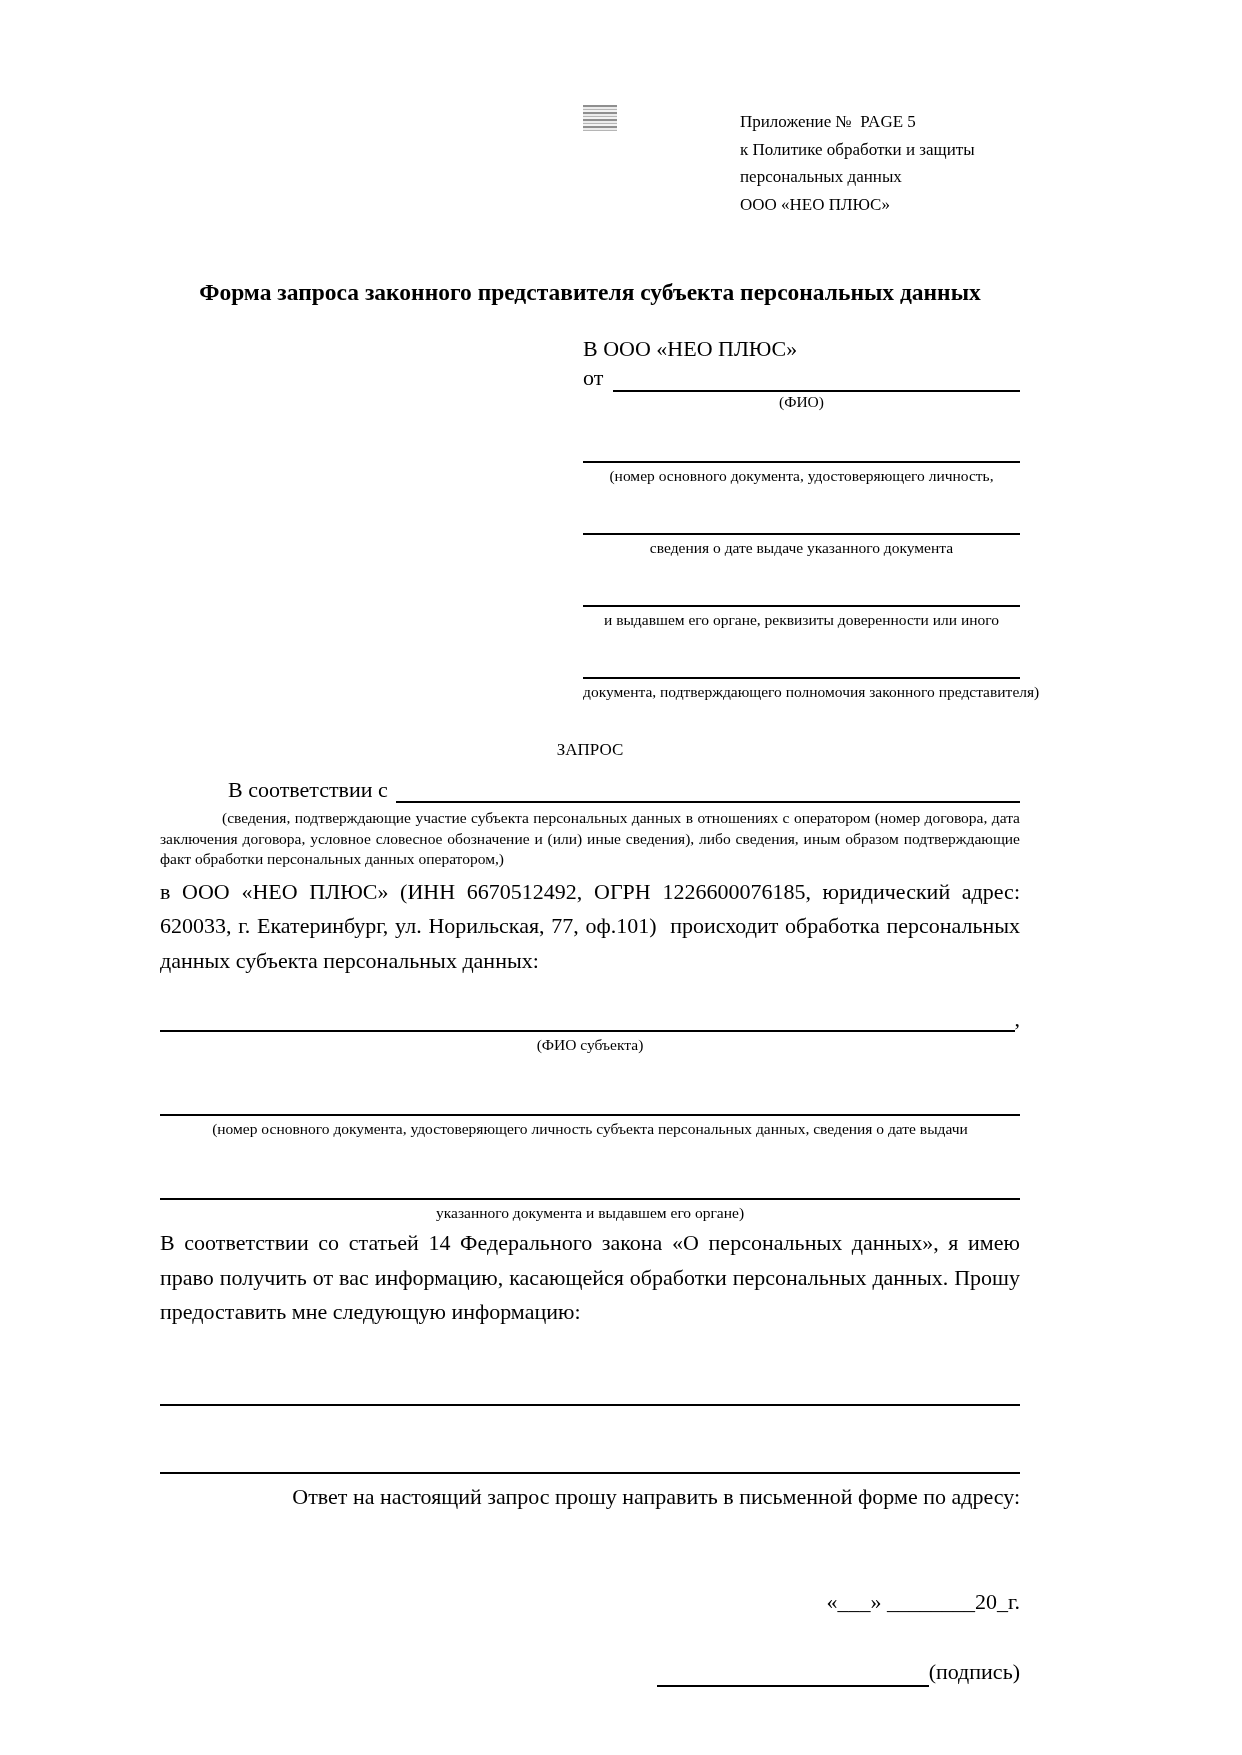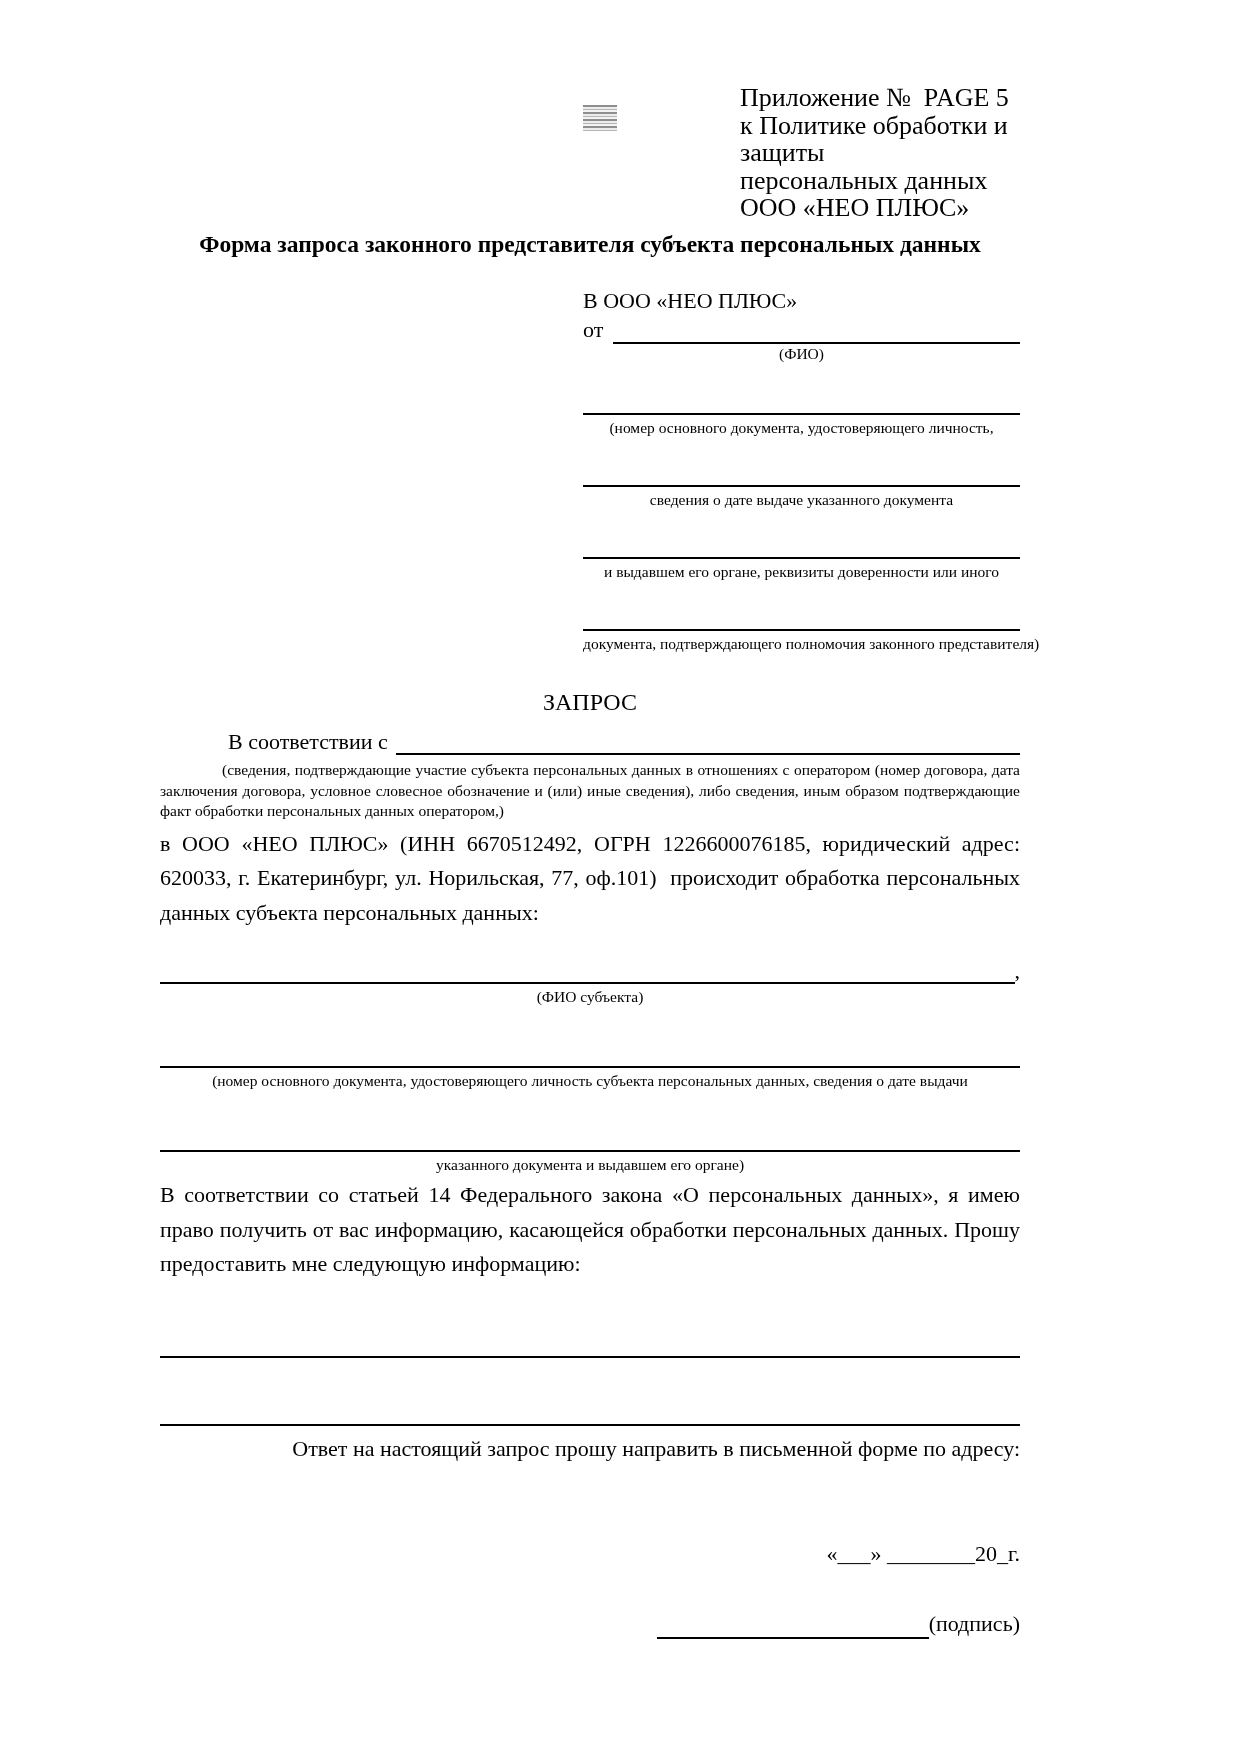--- a/index.html
+++ b/index.html
@@ -14,43 +14,43 @@
 
   
   .header-area { position: relative; height: 128px; padding-top: 100px; }
   .field-icon {
     position: absolute; left: 423px; top: 105px;
     width: 34px; height: 26px;
     background:
       repeating-linear-gradient(to bottom, #8f8f8f 0 2px, #ececec 2px 4px, #b5b5b5 4px 5px, #f3f3f3 5px 7px);
   }
   .header-block {
-    position: absolute; left: 580px; top: 84px; width: 290px;
-    font-size: 26px; line-height: 27.5px; text-align: left;
+    position: absolute; left: 580px; top: 108px; width: 290px;
+    font-size: 17px; line-height: 27.5px; text-align: left;
   }
 
   
   .title {
-    text-align: center;
+    margin-top: 48px; text-align: center;
     font-weight: bold; font-size: 23.5px; line-height: 32px;
   }
 
   
   .addressee { margin-left: 423px; width: 437px; margin-top: 26px; font-size: 22px; }
   .addr-to { line-height: 30px; }
   .from-row { display: flex; align-items: flex-end; line-height: 28px; }
   .from-row .prefix { padding-right: 10px; }
   .fill { flex: 1 1 auto; border-bottom: 2px solid #000; height: 24px; }
   .cap { text-align: center; font-size: 15.5px; line-height: 19px; white-space: nowrap; }
   .addr-line { border-bottom: 2px solid #000; height: 26px; margin-top: 22px; }
   .addr-line.first { margin-top: 24px; }
   .cap.pad { margin-top: 3px; }
 
   
-  .zapros { text-align: center; font-size: 24px; margin-top: 34px; line-height: 30px; }
+  .zapros { text-align: center; font-size: 17px; margin-top: 34px; line-height: 30px; }
   .accordance { display: flex; align-items: flex-end; font-size: 22px; margin-top: 12px; }
   .accordance .prefix { padding-left: 68px; padding-right: 8px; white-space: nowrap; }
   .note {
     font-size: 15.5px; line-height: 20.5px; text-align: justify;
     text-indent: 62px; margin-top: 5px;
   }
   .para { font-size: 22px; line-height: 34.5px; text-align: justify; margin-top: 5px; }
 
   .subject-fio-row { display: flex; align-items: flex-end; margin-top: 26px; font-size: 22px; }
   .subject-fio-row .fill { height: 26px; }

